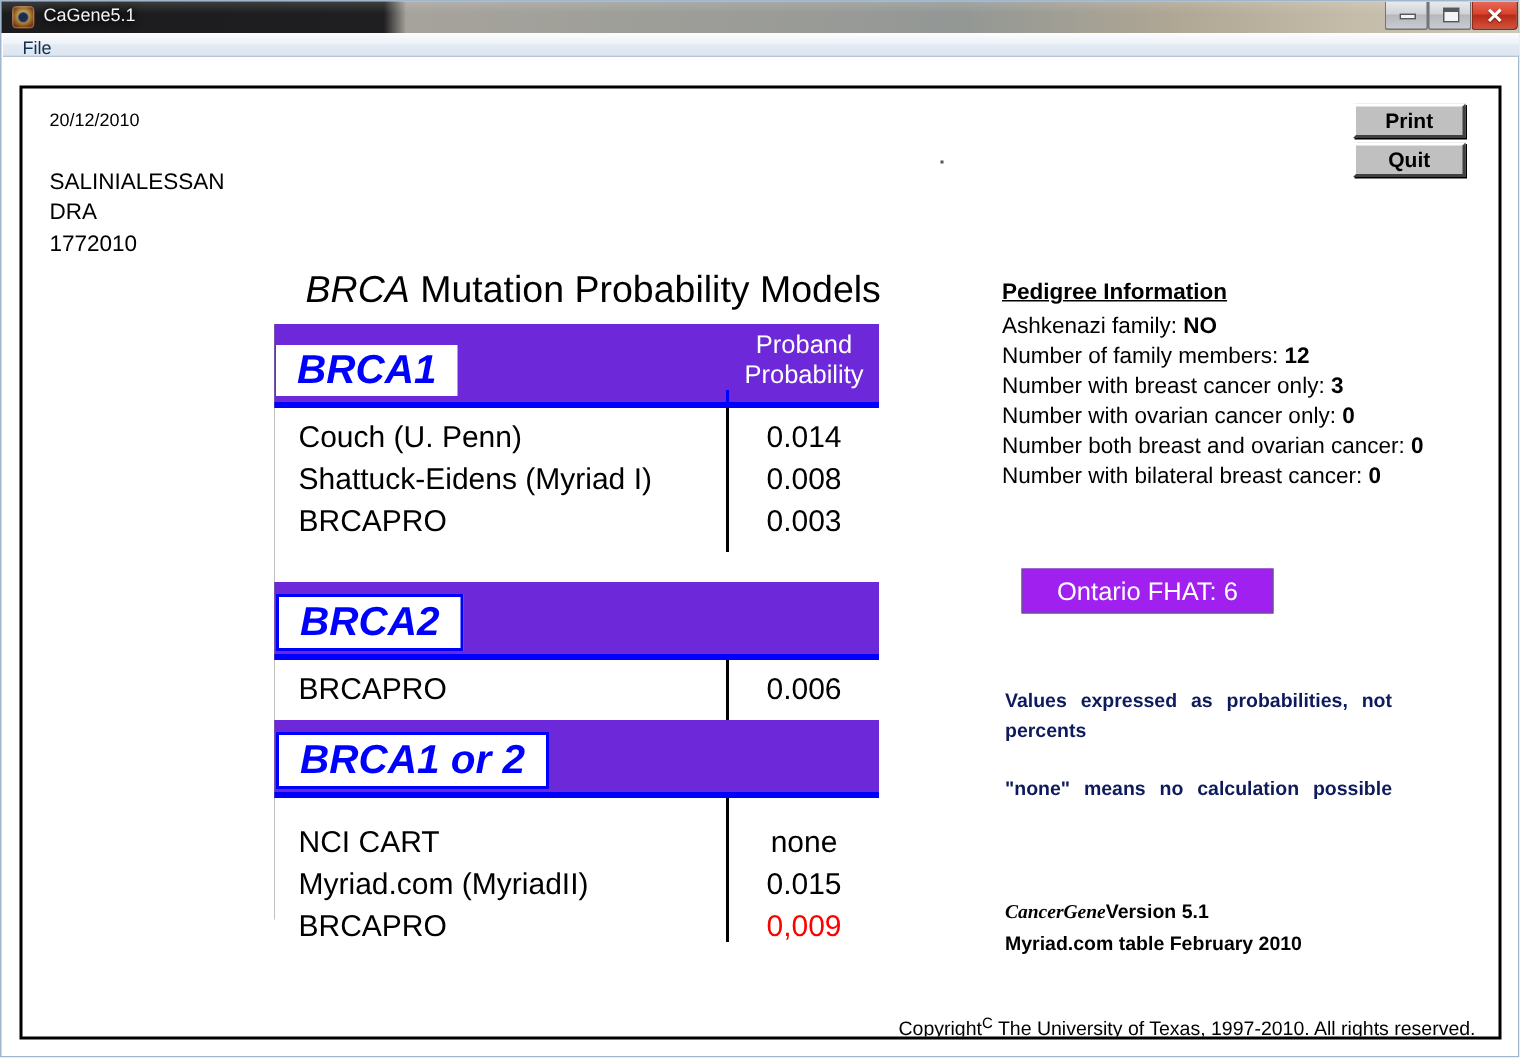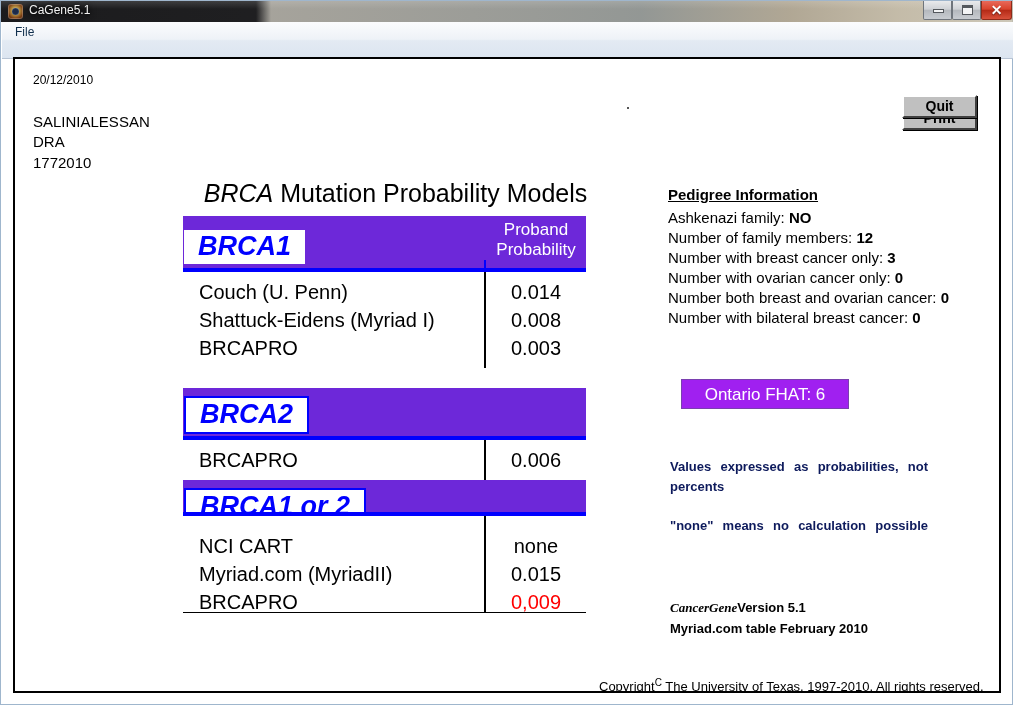--- a/index.html
+++ b/index.html
@@ -64,21 +64,21 @@
     border-radius:0 0 3px 2px;border-color:#8d2b1a;}
   .glyph-min{position:absolute;left:9px;top:8px;width:11px;height:4px;
     border:1px solid #54585d;background:#f3f4f5;box-sizing:border-box;}
   .glyph-max{position:absolute;left:9px;top:4px;width:11px;height:10px;
     border:1px solid #54585d;border-top-width:3px;background:#f3f4f5;box-sizing:border-box;}
   .glyph-close{position:absolute;left:0;top:0;width:100%;height:18px;
     color:#ffffff;font-size:14px;font-weight:bold;line-height:18px;text-align:center;
     text-shadow:0 1px 1px rgba(0,0,0,0.5);}
 
   #menubar{
-    position:absolute;left:1px;top:21px;width:1011px;height:37px;
+    position:absolute;left:1px;top:21px;width:1011px;height:16px;
     background:linear-gradient(to bottom,#fbfcfd 0%,#eef2f7 48%,#e3eaf3 52%,#dce5f0 100%);
     border-bottom:1px solid #b8c4d4;
     box-sizing:border-box;
   }
   #menu-file{
     position:absolute;left:10px;top:3px;font-size:12px;color:#12304e;
     padding:0 3px;cursor:default;
   }
 
   
@@ -104,21 +104,21 @@
     border-top:2px solid #ffffff;
     border-left:2px solid #ffffff;
     border-right:2px solid #404040;
     border-bottom:2px solid #404040;
     box-shadow:1px 1px 0 0 #000;
     font-size:14px;font-weight:bold;color:#000;
     text-align:center;
     box-sizing:border-box;
     cursor:default;
   }
-  #btn-print{left:887px;top:10px;width:75px;height:23px;line-height:19px;margin-top:38px;}
+  #btn-print{left:887px;top:10px;width:75px;height:23px;line-height:19px;}
   #btn-quit{left:887px;top:36px;width:75px;height:23px;line-height:19px;}
 
   
   #main-title{
     position:absolute;left:178px;top:120px;width:405px;
     text-align:center;font-size:25px;color:#000;white-space:nowrap;
   }
   #main-title .ital{font-style:italic;}
 
   
@@ -264,21 +264,21 @@
           <div class="tag-box bordered" style="top: 8px;">BRCA2</div>
           <div class="blue-rule" style="bottom: 0px;"></div>
         </div>
         <div class="rows" style="height: 40px; padding-top: 6px;">
           <div class="colsep" style="top: 0px; height: 40px;"></div>
           <div class="row">
             <div class="label">BRCAPRO</div>
             <div class="value">0.006</div>
           </div>
         </div>
-        <div class="sect-head" style="height: 36px;">
+        <div class="sect-head" style="height: 52px;">
           <div class="tag-box bordered" style="top: 8px;">BRCA1 or 2</div>
           <div class="blue-rule" style="bottom: 0px;"></div>
         </div>
         <div class="rows" style="height: 96px; padding-top: 16px;">
           <div class="colsep" style="top: 0px; height: 96px;"></div>
           <div class="row">
             <div class="label">NCI CART</div>
             <div class="value">none</div>
           </div>
           <div class="row">

